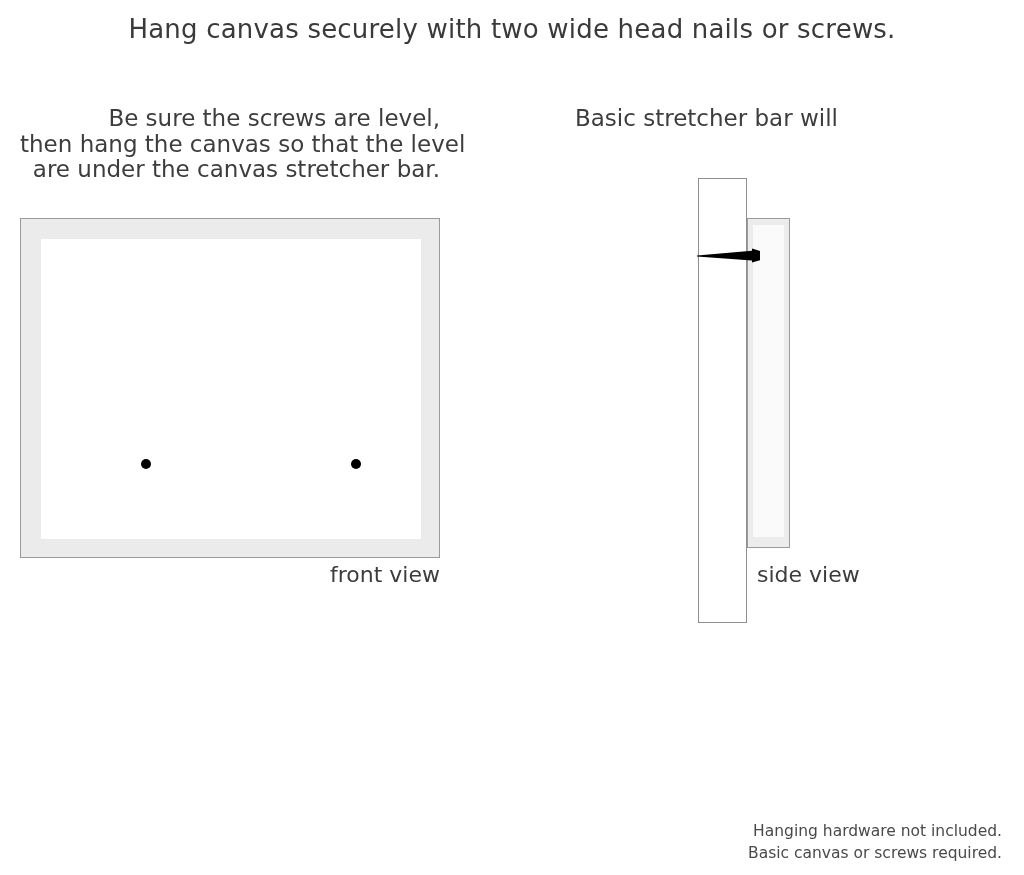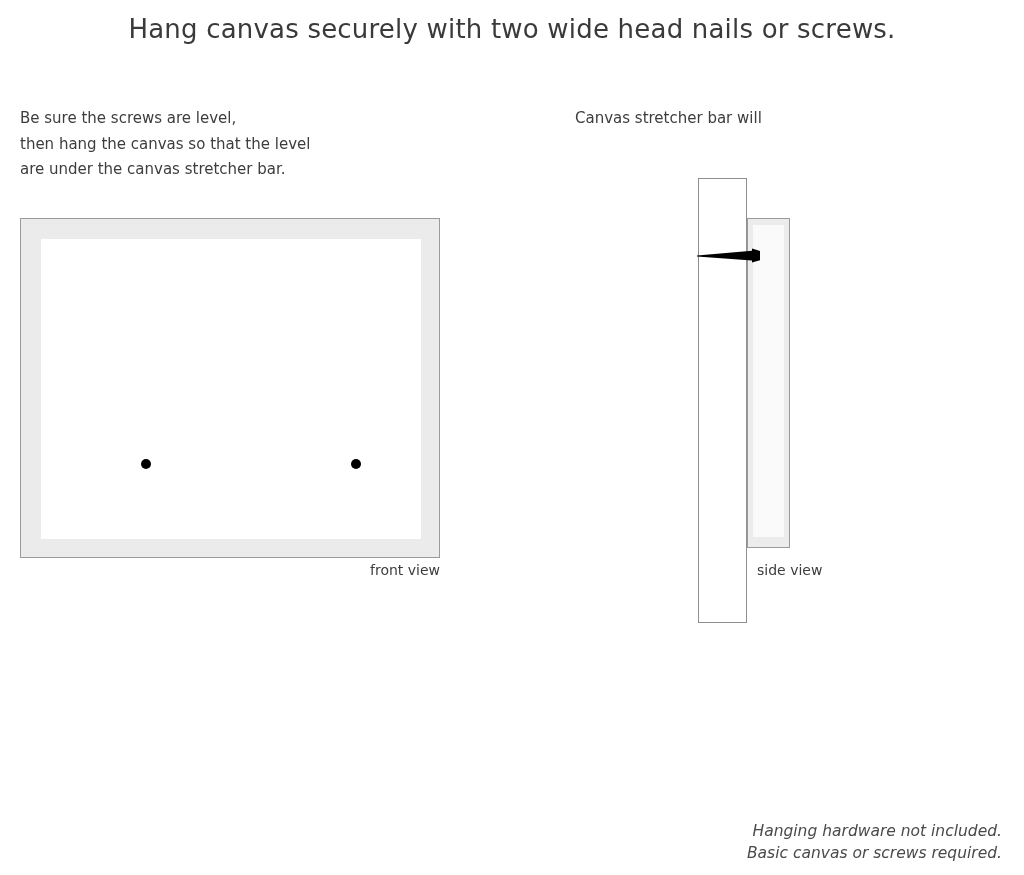--- a/index.html
+++ b/index.html
@@ -34,24 +34,24 @@
     font-size: 26px;
     font-weight: 400;
     color: #3a3a3a;
     letter-spacing: 0.2px;
     white-space: nowrap;
   }
 
   
   .caption {
     position: absolute;
-    font-size: 15px;
+    font-size: 23px;
     line-height: 25.5px;
     color: #3d3d3d;
-    text-align: left;
+    text-align: right;
   }
   .caption-left {
     left: 20px;
     top: 106px;
     width: 420px;
   }
   .caption-right {
     left: 575px;
     top: 106px;
     width: 260px;
@@ -85,21 +85,21 @@
     width: 10px;
     height: 10px;
     border-radius: 50%;
     background: #000000;
   }
   .screw-dot.dot-left  { left: 120px; top: 240px; }
   .screw-dot.dot-right { left: 330px; top: 240px; }
 
   .view-label {
     position: absolute;
-    font-size: 14px;
+    font-size: 22px;
     color: #3d3d3d;
     white-space: nowrap;
   }
   .label-front {
     left: 240px;
     top: 562px;
     width: 200px;
     text-align: right;
   }
   .label-side {
@@ -149,21 +149,21 @@
   
   .footer {
     position: absolute;
     right: 22px;
     top: 820px;
     text-align: right;
     font-size: 15.5px;
     line-height: 22px;
     color: #4a4a4a;
   }
-  .footer .line { display: block; white-space: nowrap; font-style: italic; }
+  .footer .line { display: block; white-space: nowrap; }
 </style>
 </head>
 <body>
 
 <div class="stage">
 
   <div class="title">Hang canvas securely with two wide head nails or screws.</div>
 
   <div class="caption caption-left">
     <span class="line">Be sure the screws are level,</span>
@@ -173,21 +173,21 @@
 
   <div class="front-view">
     <div class="front-view-inner"></div>
     <div class="screw-dot dot-left"></div>
     <div class="screw-dot dot-right"></div>
   </div>
 
   <div class="view-label label-front">front view</div>
 
   <div class="caption caption-right">
-    <span class="line">Canvas stretcher bar will</span>
+    <span class="line">Basic stretcher bar will</span>
   </div>
 
   <div class="side-wall"></div>
 
   <div class="side-canvas">
     <div class="side-canvas-inner"></div>
   </div>
 
   <div class="side-screw">
     <svg width="70" height="24" viewBox="0 0 70 24" xmlns="http://www.w3.org/2000/svg">

